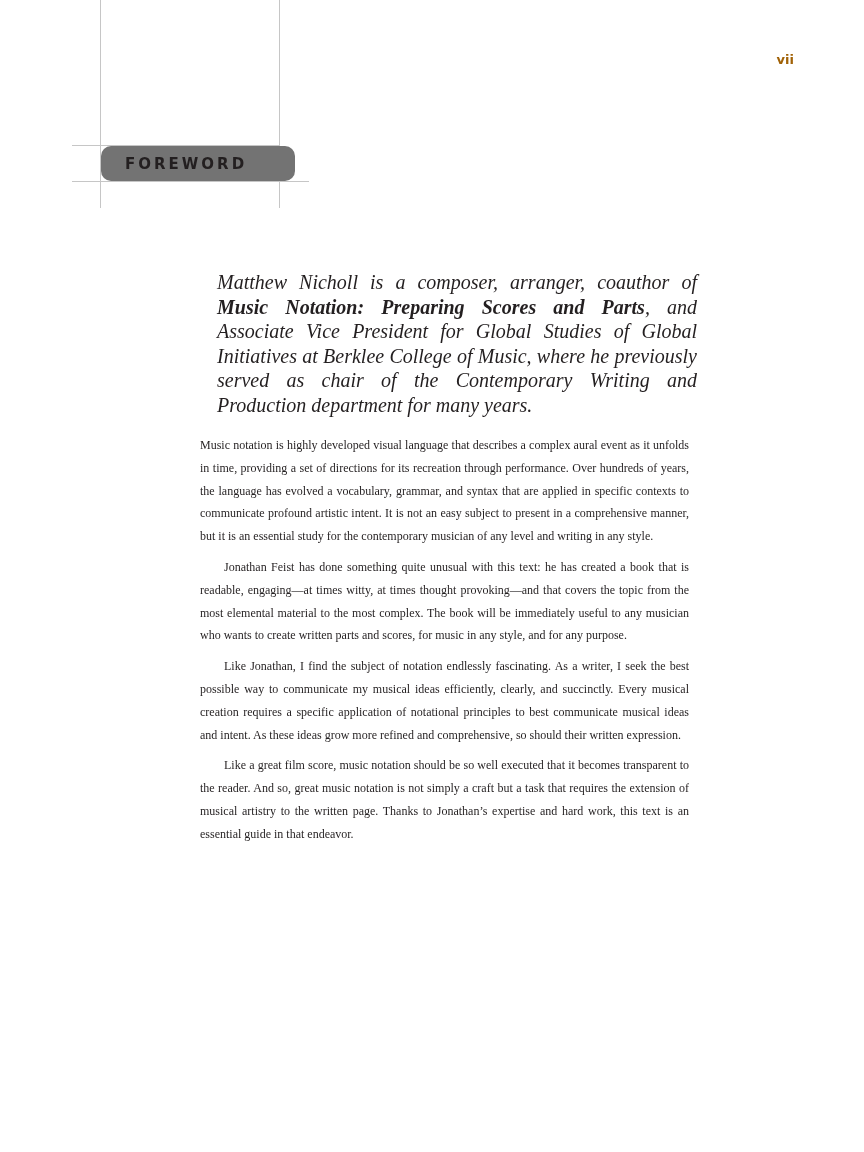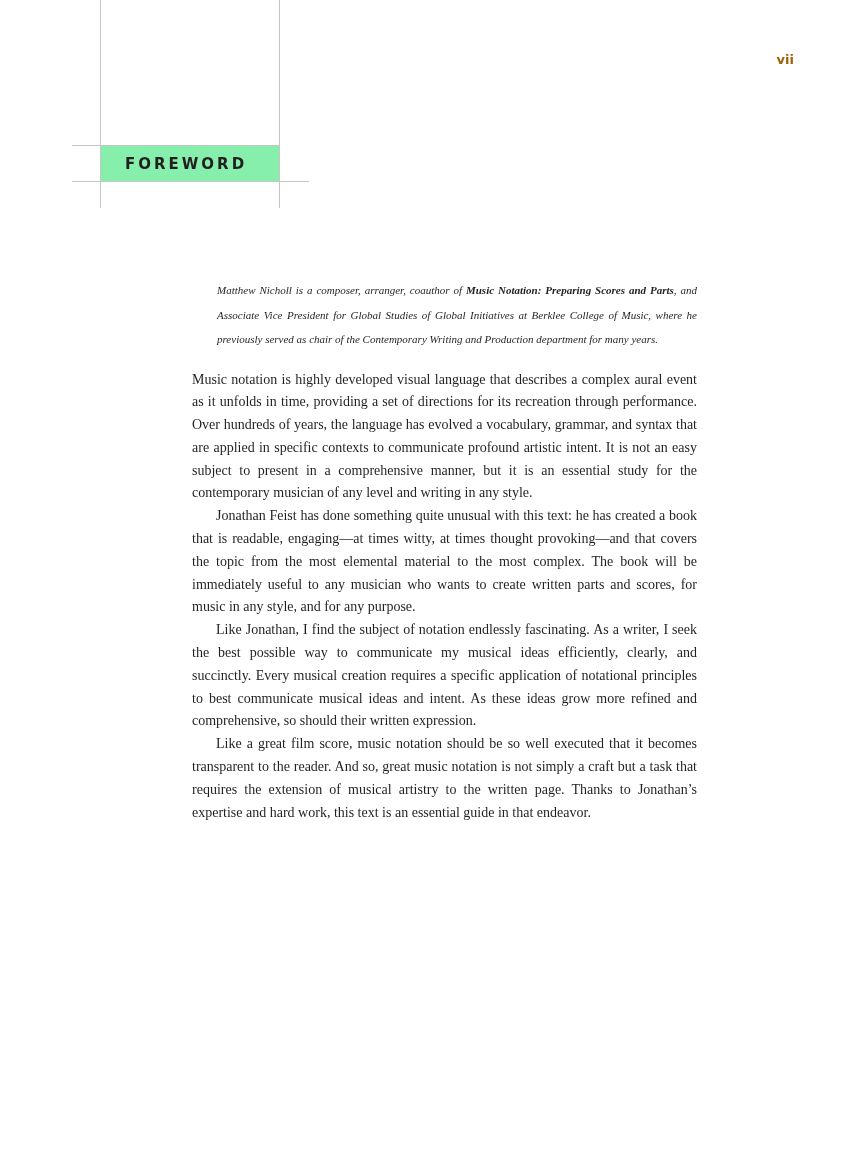--- a/index.html
+++ b/index.html
@@ -34,57 +34,58 @@
     background: #c6c6c6;
   }
   .rule-v1 { left: 100px; top: 0; width: 1px; height: 208px; }
   .rule-v2 { left: 279px; top: 0; width: 1px; height: 208px; }
   .rule-h1 { left: 72px; top: 145px; width: 208px; height: 1px; }
   .rule-h2 { left: 72px; top: 181px; width: 237px; height: 1px; }
   .foreword-box {
     position: absolute;
     left: 101px;
     top: 146px;
-    width: 178px;
+    width: 194px;
     height: 35px;
-    background: #86efac;
+    background: #737373;
     display: flex;
     align-items: center;
+    border-radius: 10px;
   }
   .foreword-title {
     font-family: "DejaVu Sans", sans-serif;
     font-weight: bold;
     font-size: 15px;
     letter-spacing: 3px;
     color: #231f20;
     padding-left: 24px;
     white-space: nowrap;
   }
   .content {
     position: absolute;
     left: 192px;
     top: 270px;
     width: 505px;
   }
   .intro-para {
-    margin: 8px 0 17px 25px;
+    margin: 0 0 17px 25px;
     width: 480px;
     font-style: italic;
-    font-size: 11px;
+    font-size: 20px;
     line-height: 24.5px;
     text-align: justify;
     box-sizing: border-box;
   }
   .intro-para b {
     font-weight: bold;
     font-style: italic;
   }
   .body-para {
-    margin: 0;
-    font-size: 14px;
+    margin: 8px;
+    font-size: 12px;
     line-height: 22.8px;
     text-align: justify;
   }
   .body-para.indent {
     text-indent: 24px;
   }
   .signature {
     margin: 18px 0 0 0;
     font-size: 15.5px;
     line-height: 22.8px;

